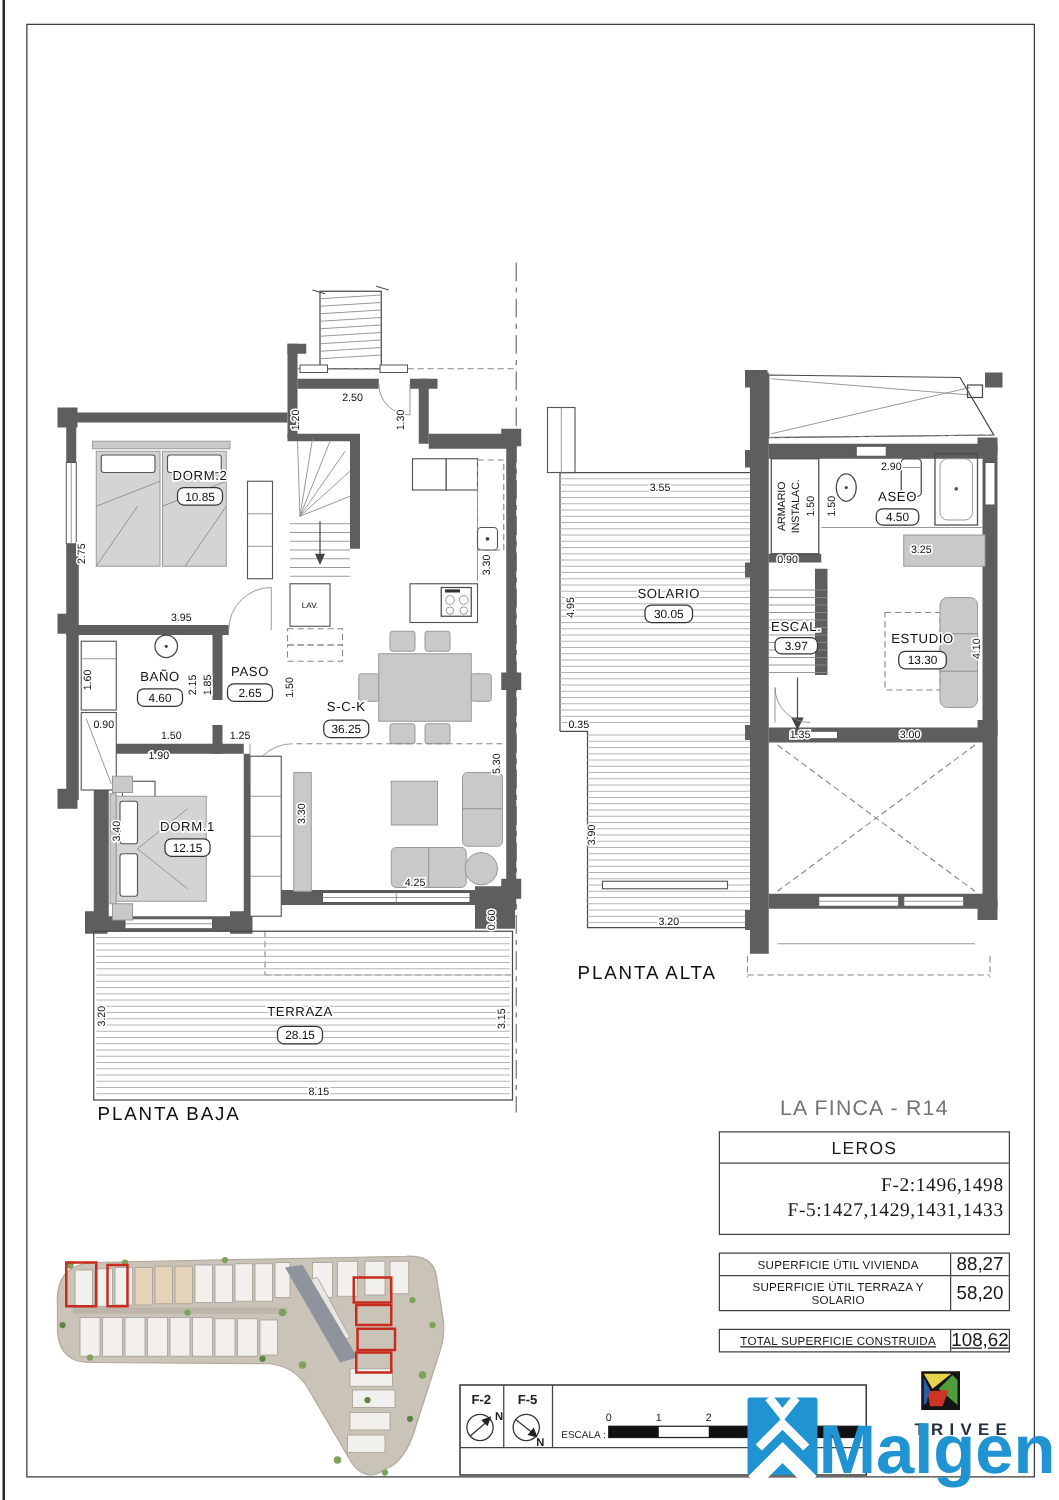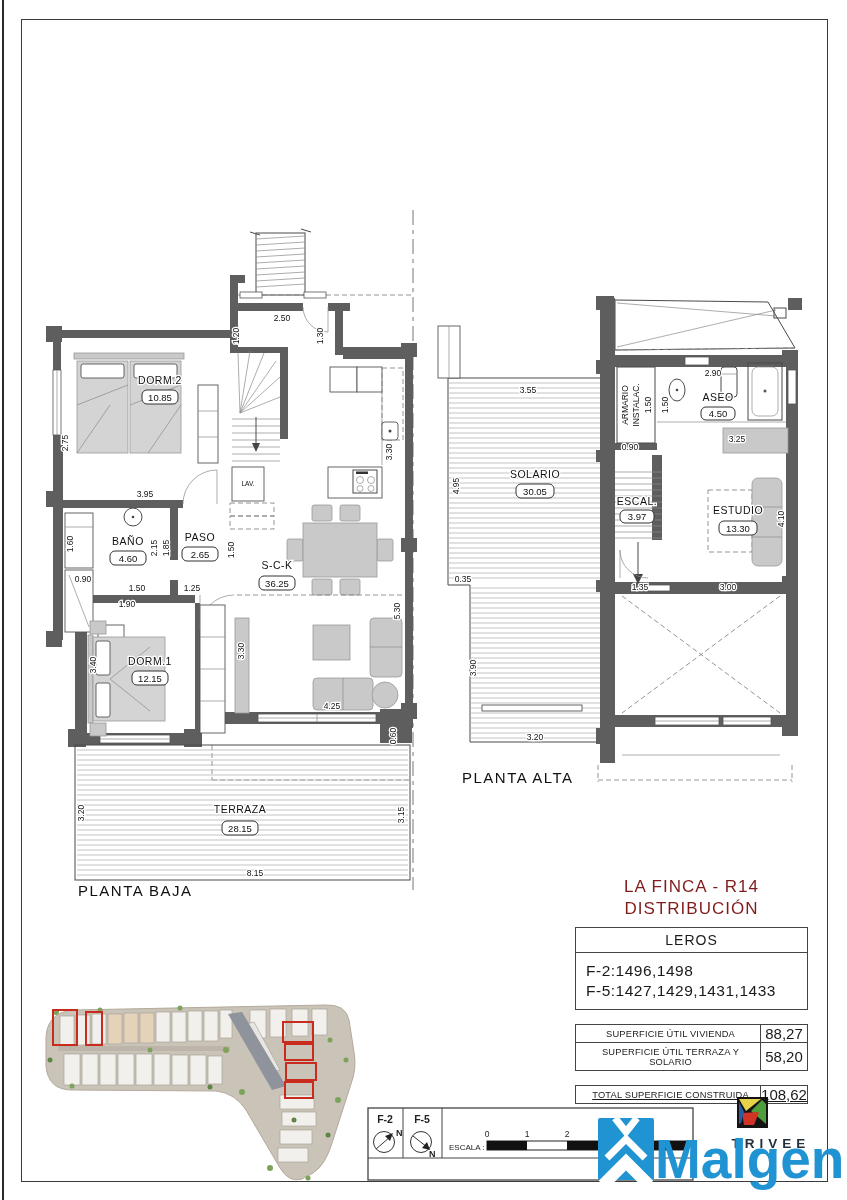--- a/index.html
+++ b/index.html
@@ -23,24 +23,24 @@
   text{font-family:"Liberation Sans",sans-serif;}
   .dim{font-size:8.5px;fill:#111;text-anchor:middle;paint-order:stroke;stroke:#fff;stroke-width:2.6px;}
   .room{font-size:10.5px;fill:#111;letter-spacing:.5px;text-anchor:middle;paint-order:stroke;stroke:#fff;stroke-width:2.6px;}
   .abox{fill:#fff;stroke:#333;stroke-width:1;}
   .aval{font-size:9.5px;fill:#111;text-anchor:middle;}
   .tiny{font-size:6.5px;fill:#111;text-anchor:middle;}
   .plabel{font-size:15px;letter-spacing:1.5px;fill:#111;}
 
   
   #title-block{left:575px;top:876px;width:233px;text-align:center;}
-  .tb-title{font-size:17px;letter-spacing:1px;line-height:22px;color:#7f1d1d;}
+  .tb-title{font-size:17px;letter-spacing:1px;line-height:22px;color:#737373;}
   .leros-box{margin-top:7px;border:1.5px solid #444;text-align:center;}
   .leros-head{font-size:14px;letter-spacing:1px;padding:4px 0;border-bottom:1.5px solid #444;}
-  .leros-body{padding:8px 4px;text-align:left;}
+  .leros-body{padding:8px 4px;text-align:right;font-family:Liberation Serif, serif;}
   .leros-line{font-size:15.5px;letter-spacing:.5px;line-height:20px;padding-left:6px;}
   .area-table{margin-top:14px;border:1.4px solid #444;}
   .area-row{display:flex;align-items:stretch;}
   .area-row + .area-row{border-top:1px solid #444;}
   .area-label{flex:1;font-size:9.3px;text-align:center;padding:3.5px 0 3.5px 5px;letter-spacing:.2px;}
   .area-value{width:46px;border-left:1.4px solid #444;font-size:15px;display:flex;align-items:center;justify-content:center;}
   .total-table{margin-top:14px;text-decoration:underline;}
 
   
   #malgen-mark{left:585px;top:1105px;width:260px;height:95px;z-index:30;}
@@ -513,21 +513,20 @@
     <text class="dim" x="354" y="269" transform="rotate(-90 354 269)">4.10</text>
 
     <text class="dim" x="210" y="340">1.35</text>
     <text class="dim" x="298" y="340">3.00</text>
 
     <text class="plabel" x="32" y="533">PLANTA ALTA</text>
   </svg>
 
   <div class="abs" id="title-block">
     <div class="tb-title">LA FINCA - R14</div>
-    <div class="tb-title">DISTRIBUCIÓN</div>
     <div class="leros-box">
       <div class="leros-head">LEROS</div>
       <div class="leros-body">
         <div class="leros-line">F-2:1496,1498</div>
         <div class="leros-line">F-5:1427,1429,1431,1433</div>
       </div>
     </div>
     <div class="area-table">
       <div class="area-row">
         <div class="area-label">SUPERFICIE ÚTIL VIVIENDA</div>

